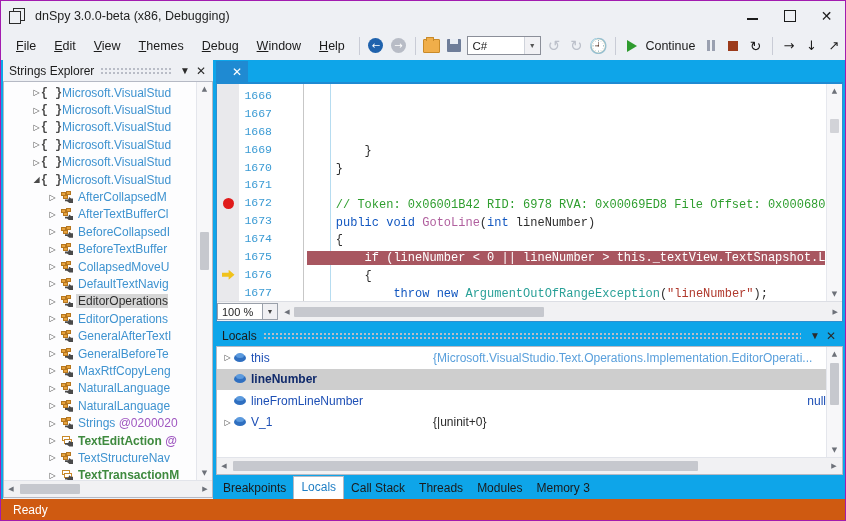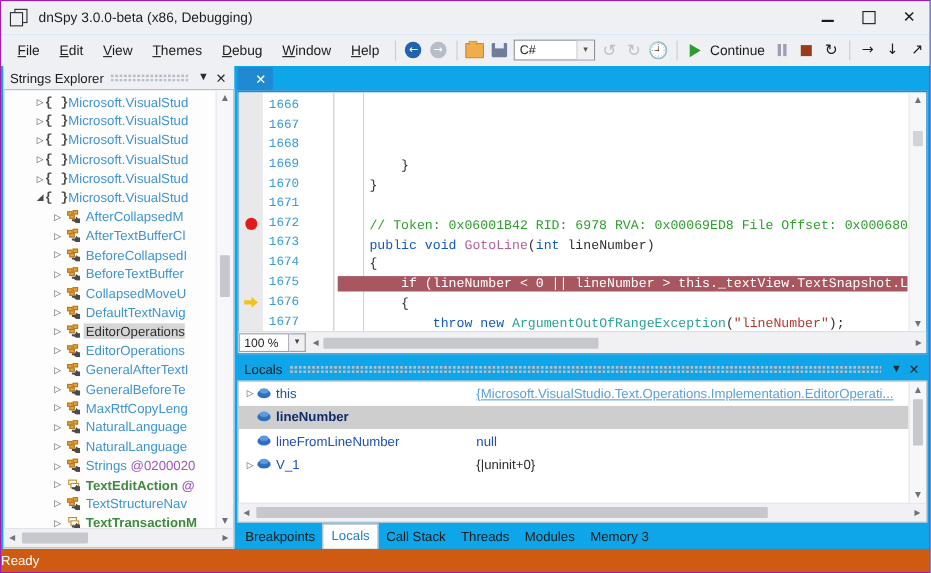--- a/index.html
+++ b/index.html
@@ -252,41 +252,41 @@
   .gcell-name{width:210px;flex:0 0 210px;display:flex;align-items:center;box-sizing:border-box;padding-left:4px;white-space:nowrap;overflow:hidden;}
   .gcell-val{flex:1;min-width:0;padding-left:6px;white-space:nowrap;overflow:hidden;text-overflow:ellipsis;}
   .twirl{width:13px;flex:0 0 13px;font-size:8px;color:#4a4a4a;display:flex;align-items:center;justify-content:center;font-family:"DejaVu Sans",sans-serif;}
   .localico{
     width:13px;height:10px;flex:0 0 13px;margin-right:4px;position:relative;
   }
   .localico i{position:absolute;left:0;top:1px;width:12px;height:8px;border-radius:50%;background:#2f6fc0;}
   .localico b{position:absolute;left:2px;top:0;width:8px;height:5px;border-radius:50%;background:#5b9ade;}
   .nm{color:#1d4fb5;}
   .nm.b{font-weight:bold;color:#102a6b;}
-  .vl-str{color:#5aa0dc;text-decoration:underline;}
+  .vl-str{color:#5aa0dc;}
   .vl-hex{color:#7a5a9e;}
-  .vl-blue{color:#1d4fb5;}
+  .vl-blue{color:#1d4fb5;text-align:right;}
   .vl-dark{color:#2b2b2b;}
   .grid-hscroll{
     height:16px;flex:0 0 16px;background:#f1f1f3;border-top:1px solid #e2e4ea;display:flex;align-items:center;
   }
 
   .bottabs{height:22px;flex:0 0 22px;display:flex;align-items:flex-end;margin-top:2px;}
   .btab{
     padding:3px 7px 4px 7px;font-size:12px;color:#1b1b1b;
   }
   .btab.active{
     background:#fff;border:1px solid #b5b9c4;border-bottom:none;color:#1f7ec4;
     padding:3px 7px 5px 7px;
   }
 
   
   .statusbar{
     height:21px;flex:0 0 21px;background:#cf5a11;color:#fff;
-    display:flex;align-items:center;padding-left:0;font-size:12px;
+    display:flex;align-items:center;padding-left:12px;font-size:12px;
   }
 </style>
 </head>
 <body>
 
 <div class="app">
 
   <div class="titlebar">
     <div class="app-icon">
       <div class="sq1"></div>

